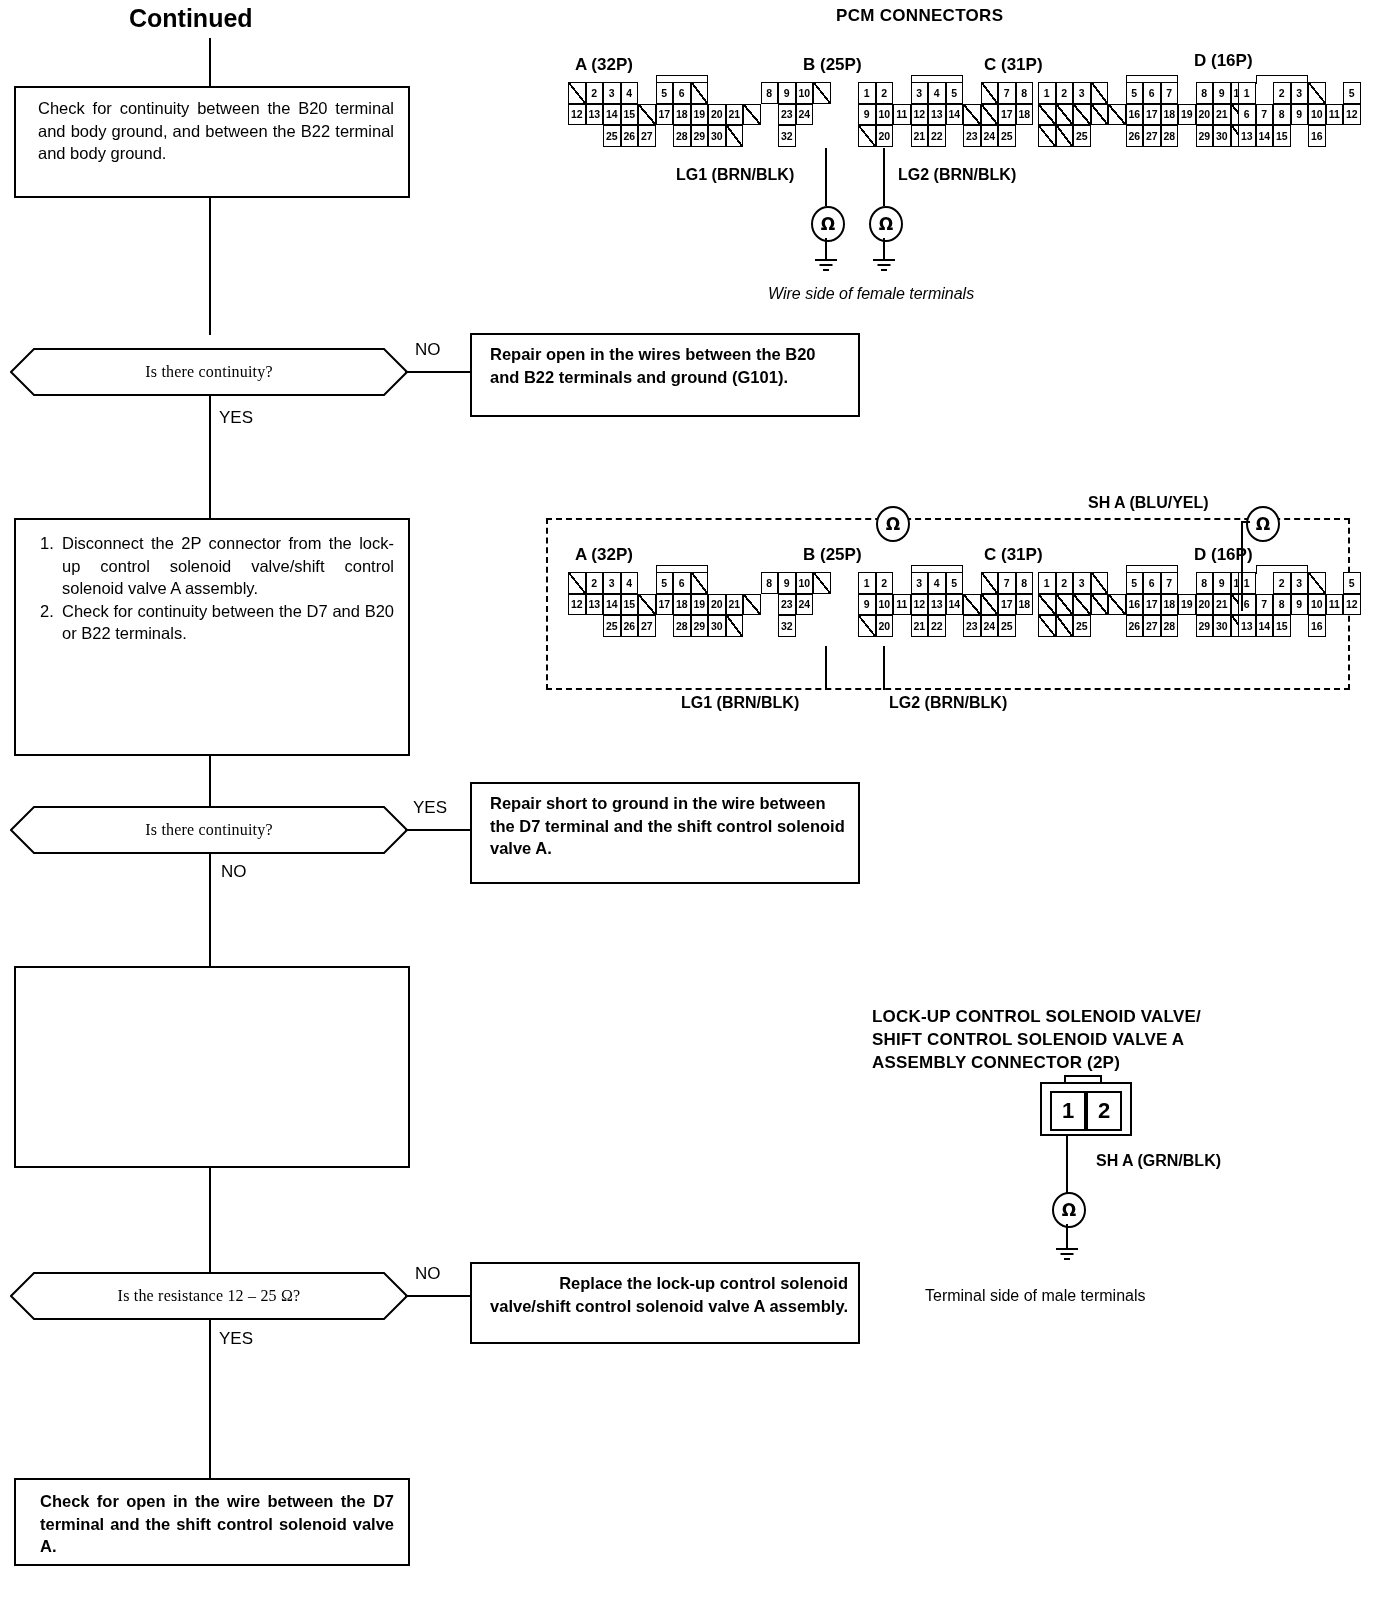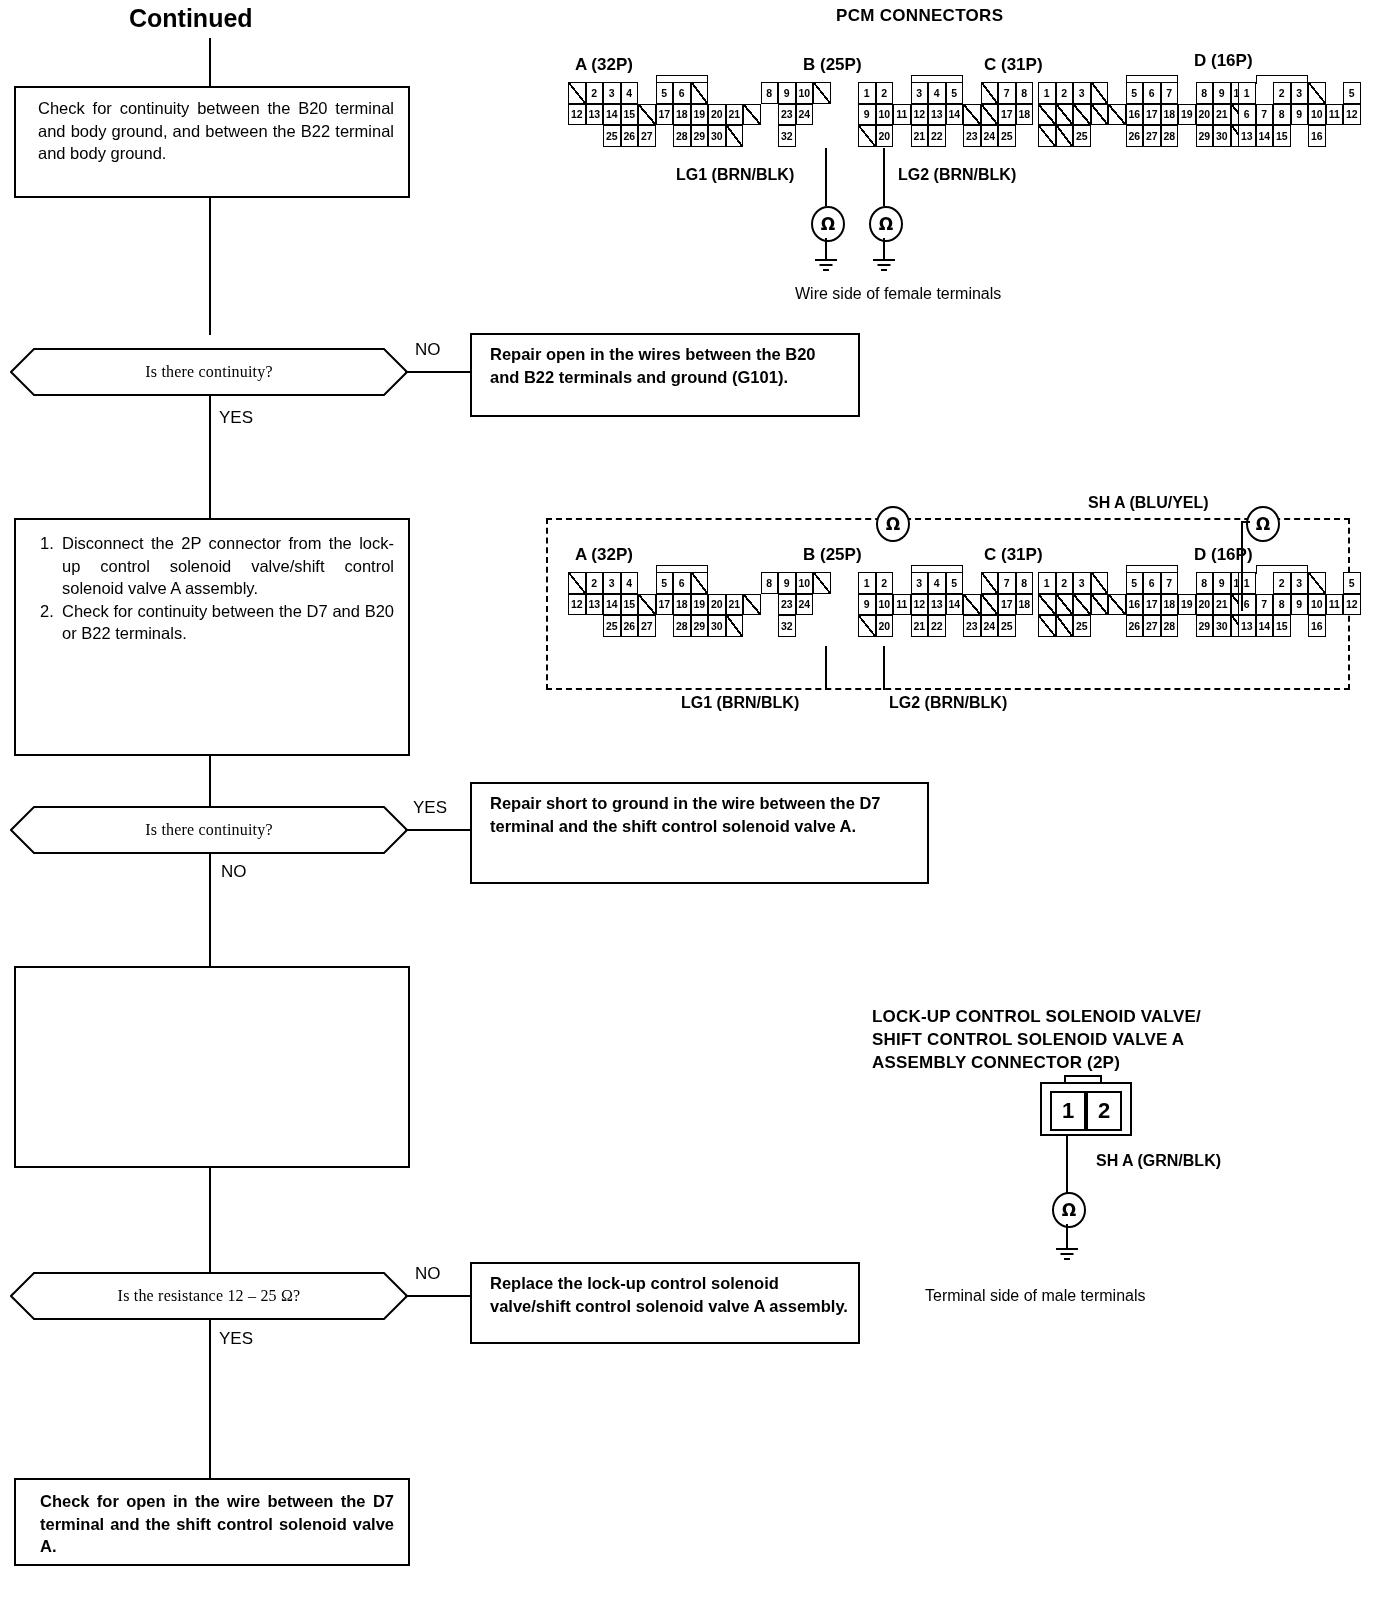--- a/index.html
+++ b/index.html
@@ -230,21 +230,21 @@
     <i class="g1"></i>
     <i class="g2"></i>
     <i class="g3"></i>
   </div>
 <div class="gnd" style="left:873px;top:259px;width:22px;height:14px;">
     <i class="g1"></i>
     <i class="g2"></i>
     <i class="g3"></i>
   </div>
 
-<div class="plaintext" style="left:795px;top:285px;">Wire side of female terminals</div>
+<div class="plaintext" style="left:768px;top:285px;font-style:italic;">Wire side of female terminals</div>
 
 <div class="hex" style="left:10px;top:348px;width:398px;height:48px;">
   <svg width="398" height="48" viewBox="0 0 398 48">
       <polygon points="24,1 374,1 397,24 374,47 24,47 1,24" fill="#fff" stroke="#000" stroke-width="2"></polygon>
     </svg>
   <div class="hlabel">Is there continuity?</div>
 </div>
 <div class="hline" style="left:405px;top:371px;width:65px;"></div>
 <div class="branchlabel" style="left:415px;top:340px;">NO</div>
 <div class="vline" style="left:209px;top:396px;height:122px;"></div>
@@ -412,21 +412,21 @@
   <svg width="398" height="48" viewBox="0 0 398 48">
       <polygon points="24,1 374,1 397,24 374,47 24,47 1,24" fill="#fff" stroke="#000" stroke-width="2"></polygon>
     </svg>
   <div class="hlabel">Is there continuity?</div>
 </div>
 <div class="hline" style="left:405px;top:829px;width:65px;"></div>
 <div class="branchlabel" style="left:413px;top:798px;">YES</div>
 <div class="vline" style="left:209px;top:854px;height:112px;"></div>
 <div class="branchlabel" style="left:221px;top:862px;">NO</div>
 
-<div class="pbox" style="left:470px;top:782px;width:459px;height:102px;">
+<div class="pbox" style="left:470px;top:782px;width:390px;height:102px;">
   <div class="inner" style="padding:8px 10px 6px 18px;">
       <div class="ptext bold">Repair short to ground in the wire between the D7 terminal and the shift control solenoid valve A.</div>
     </div>
 </div>
 
 <div class="pbox" style="left:14px;top:966px;width:396px;height:202px;">
   <div class="inner" style="padding:12px 14px 6px 24px;">
   </div>
 </div>
 <div class="vline" style="left:209px;top:1168px;height:104px;"></div>
@@ -457,21 +457,21 @@
   <svg width="398" height="48" viewBox="0 0 398 48">
       <polygon points="24,1 374,1 397,24 374,47 24,47 1,24" fill="#fff" stroke="#000" stroke-width="2"></polygon>
     </svg>
   <div class="hlabel">Is the resistance 12 – 25 Ω?</div>
 </div>
 <div class="hline" style="left:405px;top:1295px;width:65px;"></div>
 <div class="branchlabel" style="left:415px;top:1264px;">NO</div>
 <div class="vline" style="left:209px;top:1320px;height:158px;"></div>
 <div class="branchlabel" style="left:219px;top:1329px;">YES</div>
 
-<div class="pbox" style="left:470px;top:1262px;width:390px;height:82px;">
+<div class="pbox" style="left:470px;top:1262px;width:390px;height:82px;text-align:right;">
   <div class="inner" style="padding:8px 10px 6px 18px;">
       <div class="ptext bold">Replace the lock-up control solenoid valve/shift control solenoid valve A assembly.</div>
     </div>
 </div>
 
 <div class="pbox" style="left:14px;top:1478px;width:396px;height:88px;">
   <div class="inner" style="padding:10px 14px 6px 24px;">
       <div class="ptext bold just">Check for open in the wire between the D7 terminal and the shift control solenoid valve A.</div>
     </div>
 </div>

